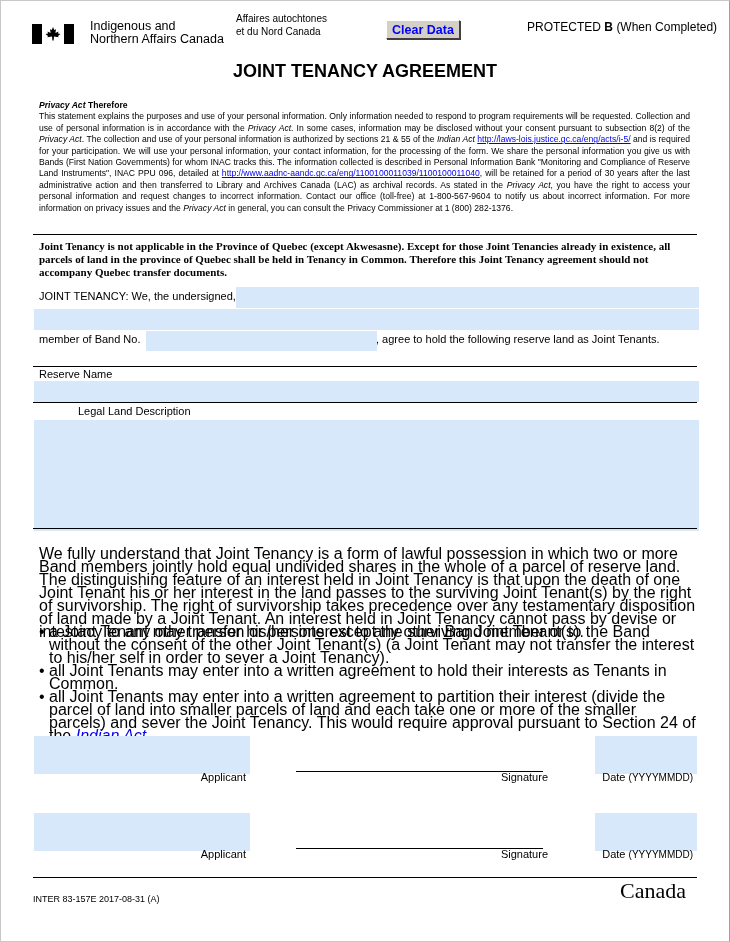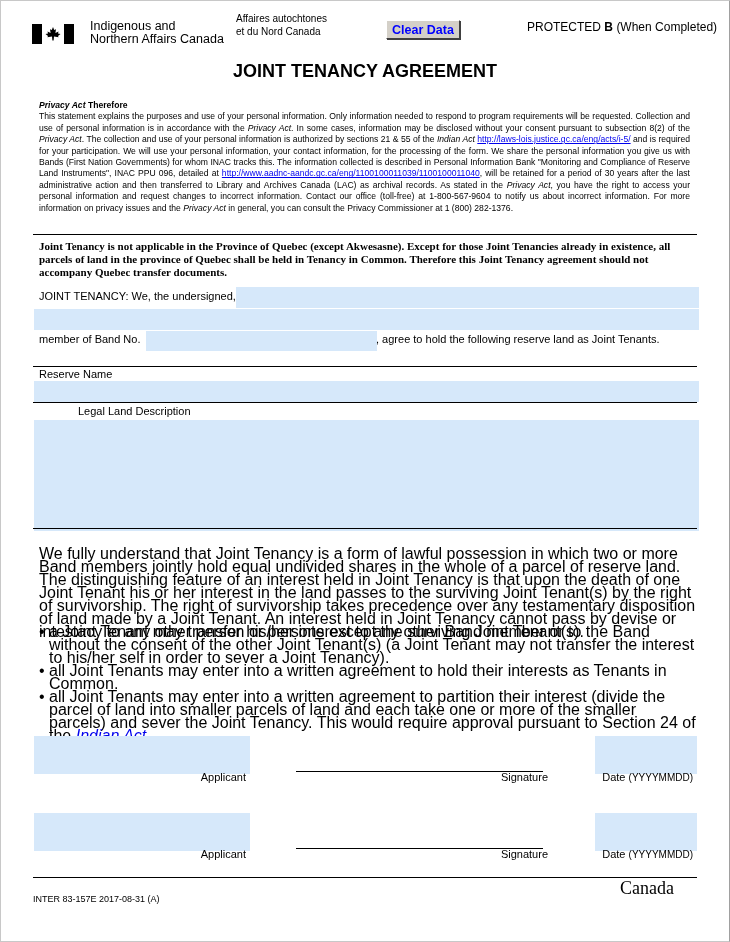--- a/index.html
+++ b/index.html
@@ -42,21 +42,21 @@
   .bullets li { position: relative; padding-left: 10px; }
   .bullets li::before { content: "\2022"; position: absolute; left: 0; top: 0; }
   .body-text a { color: #0000ee; text-decoration: underline; font-style: italic; }
 
   .sig-line { border-top: 1.5px solid #000; height: 0; }
   .sig-lbl { font-size: 11px; text-align: right; }
   .date-small { font-size: 10px; }
 
   .footer-rule { left: 33px; top: 877px; width: 664px; border-top: 1px solid #000; height: 0; }
   .form-id { left: 33px; top: 882px; font-size: 9px; margin-top: 12px; }
-  .canada { left: 620px; top: 878px; font-family: "Liberation Serif", serif; font-size: 18px; }
+  .canada { left: 620px; top: 878px; font-family: "Liberation Serif", serif; font-size: 22px; }
 </style>
 </head>
 <body>
 
 <div class="page-frame"></div>
 
 <svg class="abs flag" viewBox="0 0 42 20">
   <rect x="0" y="0" width="10" height="20" fill="#000"></rect>
   <rect x="32" y="0" width="10" height="20" fill="#000"></rect>
   <path d="M21 3 L22.2 6 L24 5.2 L23.4 9 L26.5 7.5 L26 9.5 L28.5 10 L26 12 L26.6 13.2 L22 12.6 L21.6 16.5 L20.4 16.5 L20 12.6 L15.4 13.2 L16 12 L13.5 10 L16 9.5 L15.5 7.5 L18.6 9 L18 5.2 L19.8 6 Z" fill="#000"></path>

